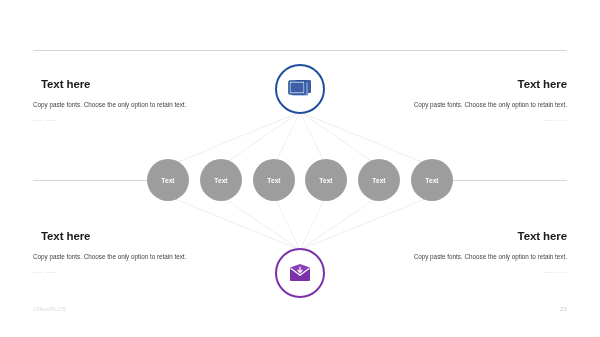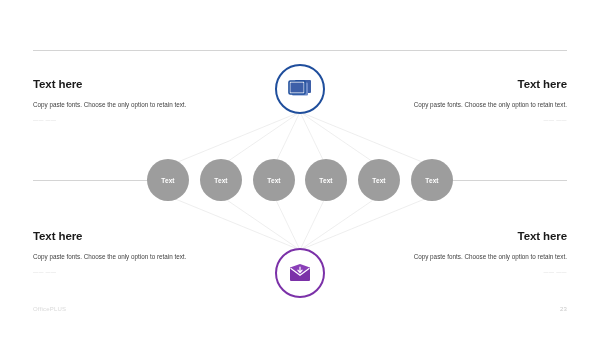--- a/index.html
+++ b/index.html
@@ -37,21 +37,21 @@
   
   .block {
     position: absolute;
     width: 172px;
   }
   .block .heading {
     font-size: 11.5px;
     font-weight: bold;
     color: #1a1a1a;
     letter-spacing: -0.1px;
-    margin: 0 0 7px 0;
+    margin: 0 0 7px 8px;
     line-height: 1.2;
   }
   .block .body {
     font-size: 6.3px;
     color: #3f3f3f;
     line-height: 1.75;
     margin: 0;
   }
   .block .faint {
     margin-top: 7px;

